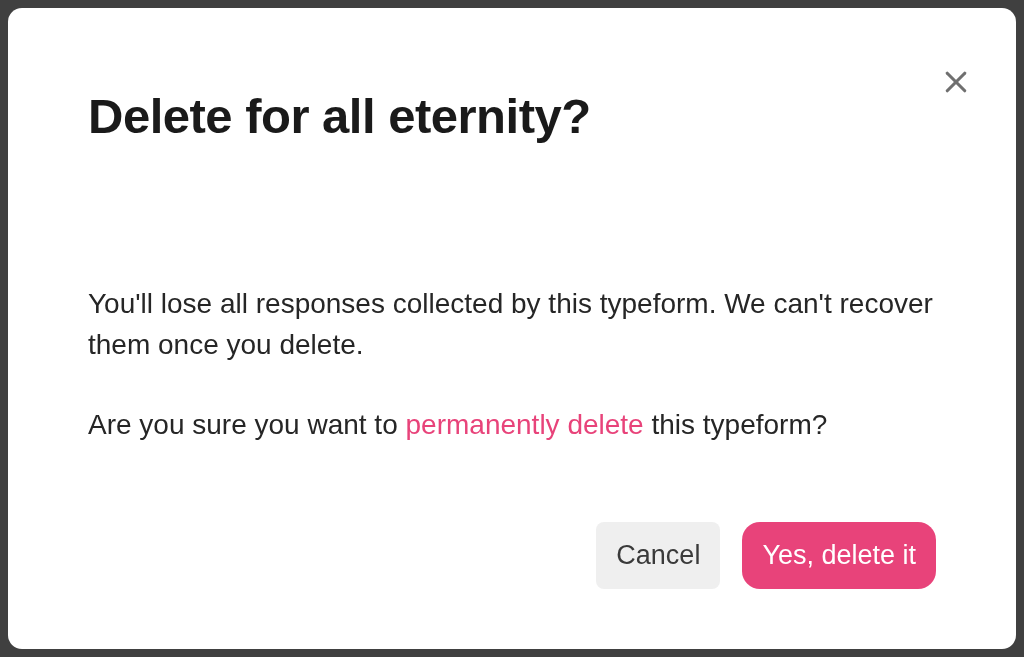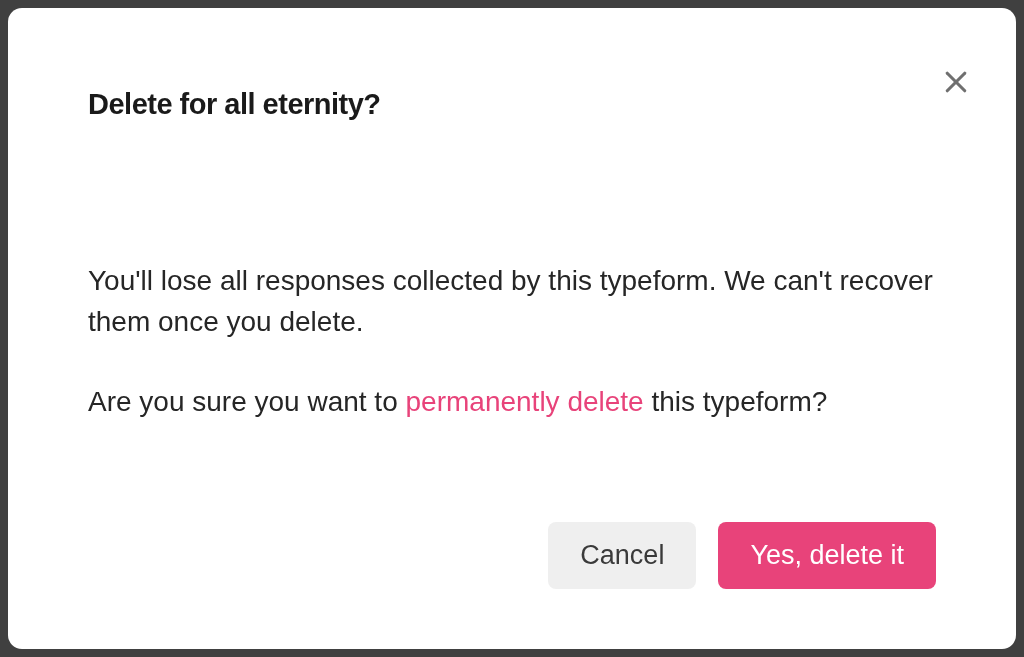--- a/index.html
+++ b/index.html
@@ -39,21 +39,21 @@
       cursor: pointer;
       color: #6f6f6f;
       background: transparent;
       border: none;
     }
     .close-btn svg {
       width: 30px;
       height: 30px;
     }
     .modal-title {
-      font-size: 29px;
+      font-size: 49px;
       font-weight: 700;
       color: #1a1a1a;
       margin-bottom: 140px;
       letter-spacing: -0.5px;
     }
     .modal-body {
       font-size: 28px;
       line-height: 1.45;
       color: #262626;
       font-weight: 400;
@@ -73,31 +73,32 @@
       display: flex;
       justify-content: flex-end;
       gap: 22px;
       padding-top: 40px;
     }
     .btn {
       border: none;
       border-radius: 8px;
       font-size: 27px;
       font-weight: 500;
-      padding: 18px 32px;
+      padding: 18px 20px;
       cursor: pointer;
       font-family: inherit;
     }
     .btn-cancel {
       background: #efefef;
       color: #3a3a3a;
     }
     .btn-confirm {
       background: #e8437a;
       color: #ffffff;
+      border-radius: 18px;
     }
   </style>
 </head>
 <body>
 
 <div class="modal">
   <button class="close-btn">
     <span>
       <svg viewBox="0 0 24 24" fill="none" stroke="currentColor" stroke-width="2.5" stroke-linecap="round">
         <line x1="5" y1="5" x2="19" y2="19"></line>

